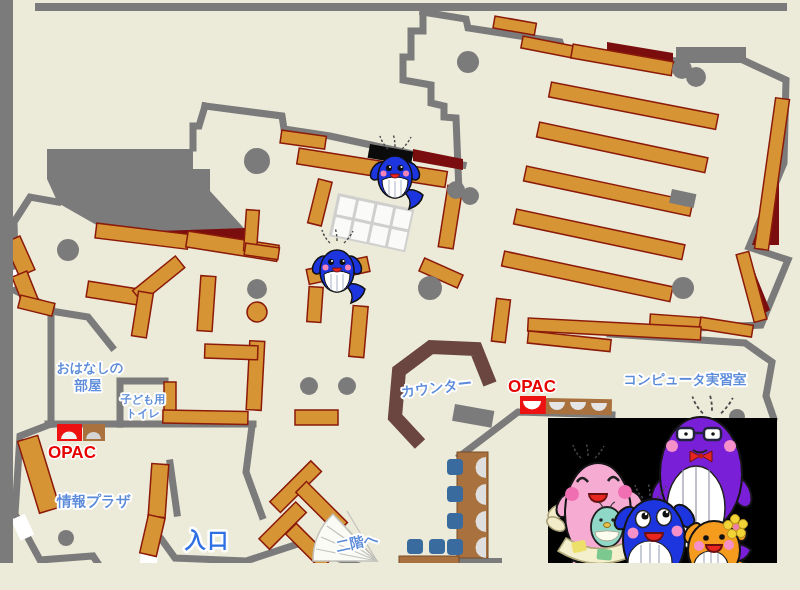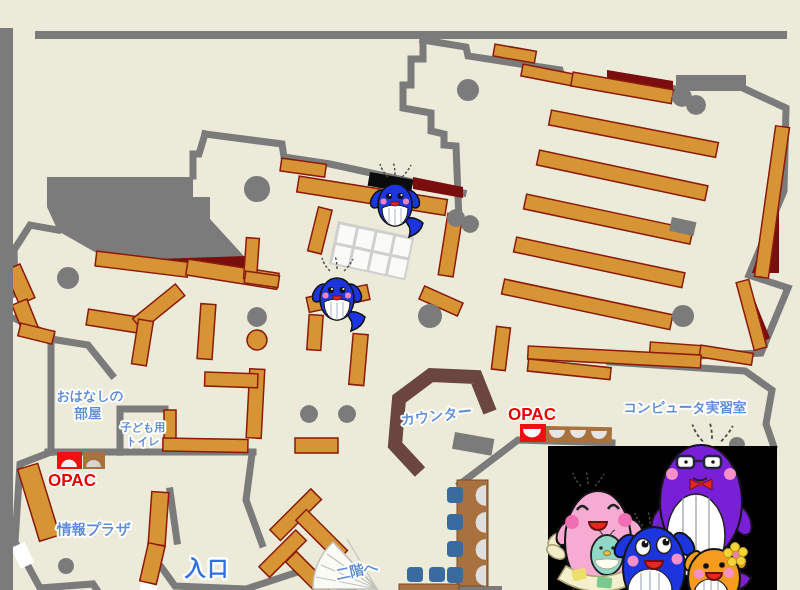--- a/index.html
+++ b/index.html
@@ -1,17 +1,17 @@
 <!DOCTYPE html>
 <html><head>
 <meta charset="utf-8">
 <style>
   html,body{margin:0;padding:0;background:#ECEAD9;}
   #stage-wrap{position:relative;width:800px;height:563px;overflow:hidden;
-    font-family:"Liberation Sans",sans-serif;margin-top:28px;}
+    font-family:"Liberation Sans",sans-serif;}
   svg{display:block;}
   .lbl{font-family:"Liberation Sans",sans-serif;font-weight:bold;
        stroke:#ffffff;stroke-width:4px;paint-order:stroke;stroke-linejoin:round;}
   .lbl-big{stroke-width:5px;}
   .lbl-red{stroke-width:3px;}
 </style>
 </head>
 <body>
 
 <div id="stage-wrap">

